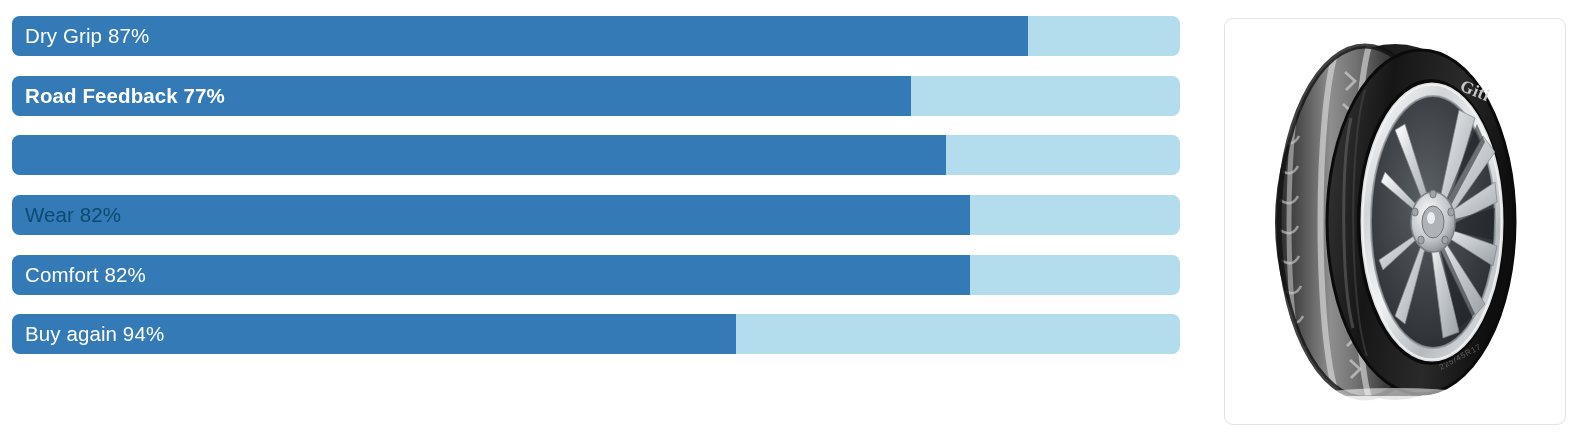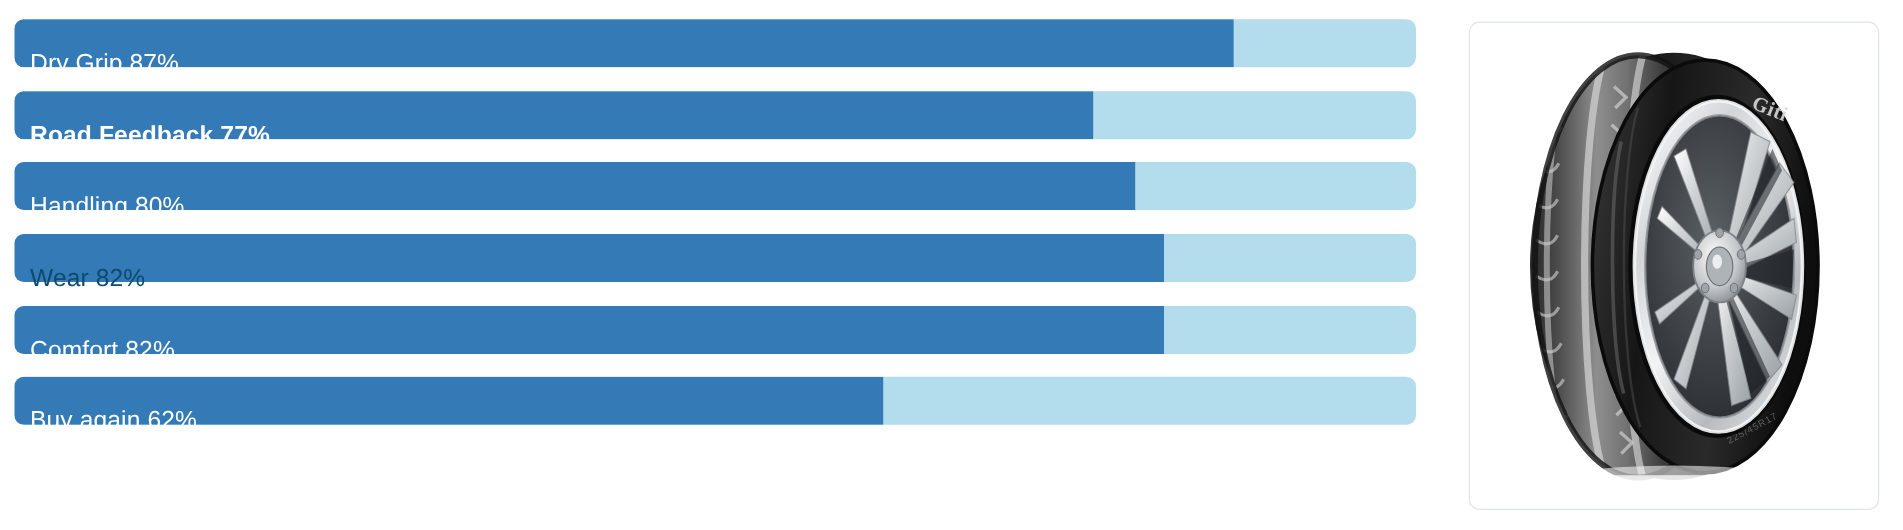--- a/index.html
+++ b/index.html
@@ -65,21 +65,20 @@
     top: 0;
     height: 32px;
     line-height: 40px;
     color: #ffffff;
     font-size: 20.5px;
     font-weight: 400;
     letter-spacing: 0.1px;
     white-space: nowrap;
     z-index: 2;
     pointer-events: none;
-    margin-top: 17px;
   }
 
   
   #product-panel {
     position: absolute;
     left: 1224px;
     top: 18px;
     width: 342px;
     height: 407px;
     background: #ffffff;
@@ -113,39 +112,38 @@
       <div class="rating-row">
         <div class="bar-track" style="background: rgb(179, 220, 236);">
           <div class="bar-fill" style="background: rgb(51, 122, 183); width: 77%;"></div>
         </div>
         <div class="bar-label" style="color: rgb(255, 255, 255); font-weight: bold;">Road Feedback 77%</div>
       </div>
       <div class="rating-row">
         <div class="bar-track" style="background: rgb(179, 220, 236);">
           <div class="bar-fill" style="background: rgb(51, 122, 183); width: 80%;"></div>
         </div>
-        <div class="bar-label" style="color: rgb(255, 255, 255);">Handling 80%</div>
       </div>
       <div class="rating-row">
         <div class="bar-track" style="background: rgb(179, 220, 236);">
           <div class="bar-fill" style="background: rgb(51, 122, 183); width: 82%;"></div>
         </div>
         <div class="bar-label" style="color: #0c4a6e;">Wear 82%</div>
       </div>
       <div class="rating-row">
         <div class="bar-track" style="background: rgb(179, 220, 236);">
           <div class="bar-fill" style="background: rgb(51, 122, 183); width: 82%;"></div>
         </div>
         <div class="bar-label" style="color: rgb(255, 255, 255);">Comfort 82%</div>
       </div>
       <div class="rating-row">
         <div class="bar-track" style="background: rgb(179, 220, 236);">
           <div class="bar-fill" style="background: rgb(51, 122, 183); width: 62%;"></div>
         </div>
-        <div class="bar-label" style="color: rgb(255, 255, 255);">Buy again 62%</div>
+        <div class="bar-label" style="color: rgb(255, 255, 255);">Buy again 94%</div>
       </div>
     </div>
 
   <div id="product-panel">
     <svg id="tyre-figure" viewBox="0 0 300 380" aria-hidden="true">
       <defs>
 
         <linearGradient id="rubberGrad" x1="0" y1="0" x2="1" y2="0">
           <stop offset="0%" stop-color="#2d2d2d"></stop>
           <stop offset="12%" stop-color="#4e4e4e"></stop>

